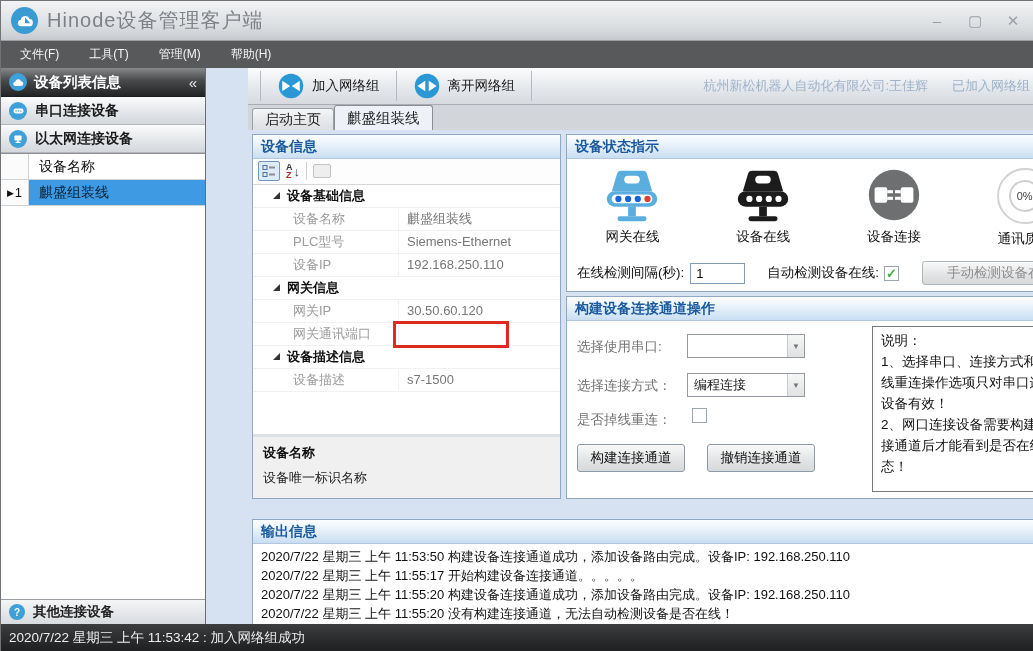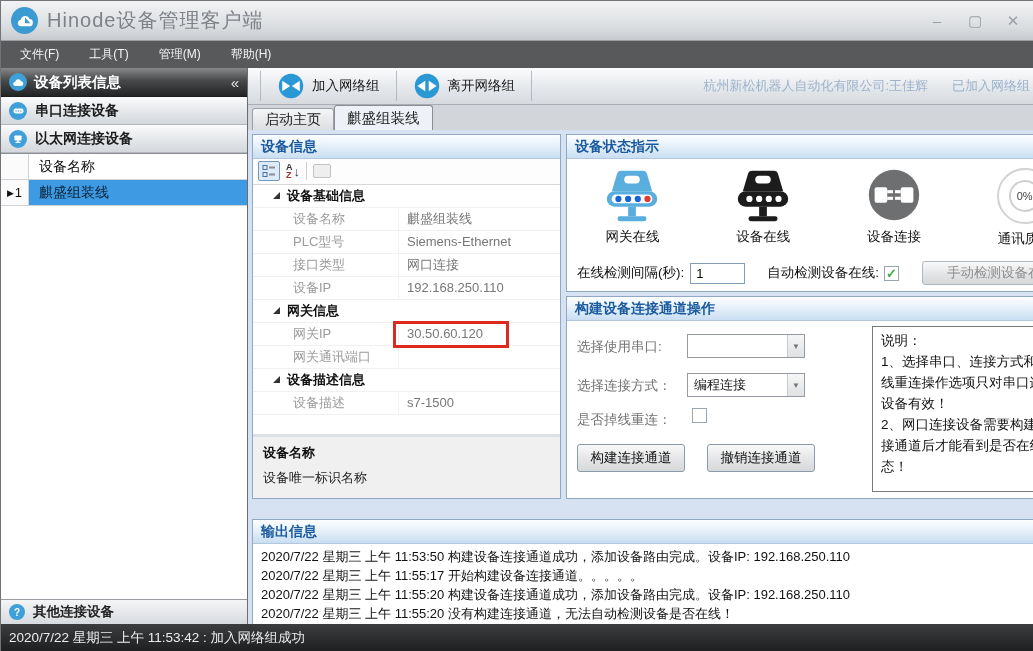--- a/index.html
+++ b/index.html
@@ -15,21 +15,21 @@
   .title-text { font-size:20px; color:#7e8287; letter-spacing:1px; }
   .win-controls { margin-left:auto; display:flex; gap:16px; }
   .win-btn { width:22px; text-align:center; font-size:15px; color:#9aa0a6; cursor:default; }
 
   
   .menubar { position:absolute; left:0; top:40px; width:1033px; height:27px; background:#58595b;
     display:flex; align-items:center; padding-left:4px; }
   .menu-item { color:#f4f4f4; font-size:12px; padding:0 15px; line-height:27px; }
 
   
-  .sidebar { position:absolute; left:0; top:67px; width:247px; height:556px; background:#ffffff;
+  .sidebar { position:absolute; left:0; top:67px; width:205px; height:556px; background:#ffffff;
     border-right:1px solid #6b6d70; display:flex; flex-direction:column; }
   .sb-header { height:29px; background:linear-gradient(#87888a, #48494b 45%, #232425);
     display:flex; align-items:center; padding:0 8px; border-bottom:1px solid #1c1d1e; }
   .sb-header-title { color:#fff; font-weight:bold; font-size:14.5px; margin-left:7px; }
   .sb-collapse { margin-left:auto; color:#e8e8e8; font-size:15px; }
   .sb-item { height:28px; background:linear-gradient(#fbfbfc, #e2e5e8 60%, #d4d7db);
     border-bottom:1px solid #b2b5ba; display:flex; align-items:center; padding:0 8px;
     font-size:14px; font-weight:bold; color:#1d1d1d; }
   .sb-item .ico { margin-right:8px; }
   .mini-circle { width:18px; height:18px; border-radius:50%; background:#3f9fd8; display:inline-flex; align-items:center; justify-content:center; }
@@ -280,24 +280,20 @@
               </div>
             <div class="pg-row">
                 <span class="pg-label">设备名称</span>
                 <span class="pg-value">麒盛组装线</span>
               </div>
             <div class="pg-row">
                 <span class="pg-label">PLC型号</span>
                 <span class="pg-value">Siemens-Ethernet</span>
               </div>
             <div class="pg-row">
-                <span class="pg-label">接口类型</span>
-                <span class="pg-value">网口连接</span>
-              </div>
-            <div class="pg-row">
                 <span class="pg-label">设备IP</span>
                 <span class="pg-value">192.168.250.110</span>
               </div>
             <div class="pg-row pg-cat">
                 <span class="tri"></span>
                 <span>网关信息</span>
               </div>
             <div class="pg-row">
                 <span class="pg-label">网关IP</span>
                 <span class="pg-value">30.50.60.120</span>

